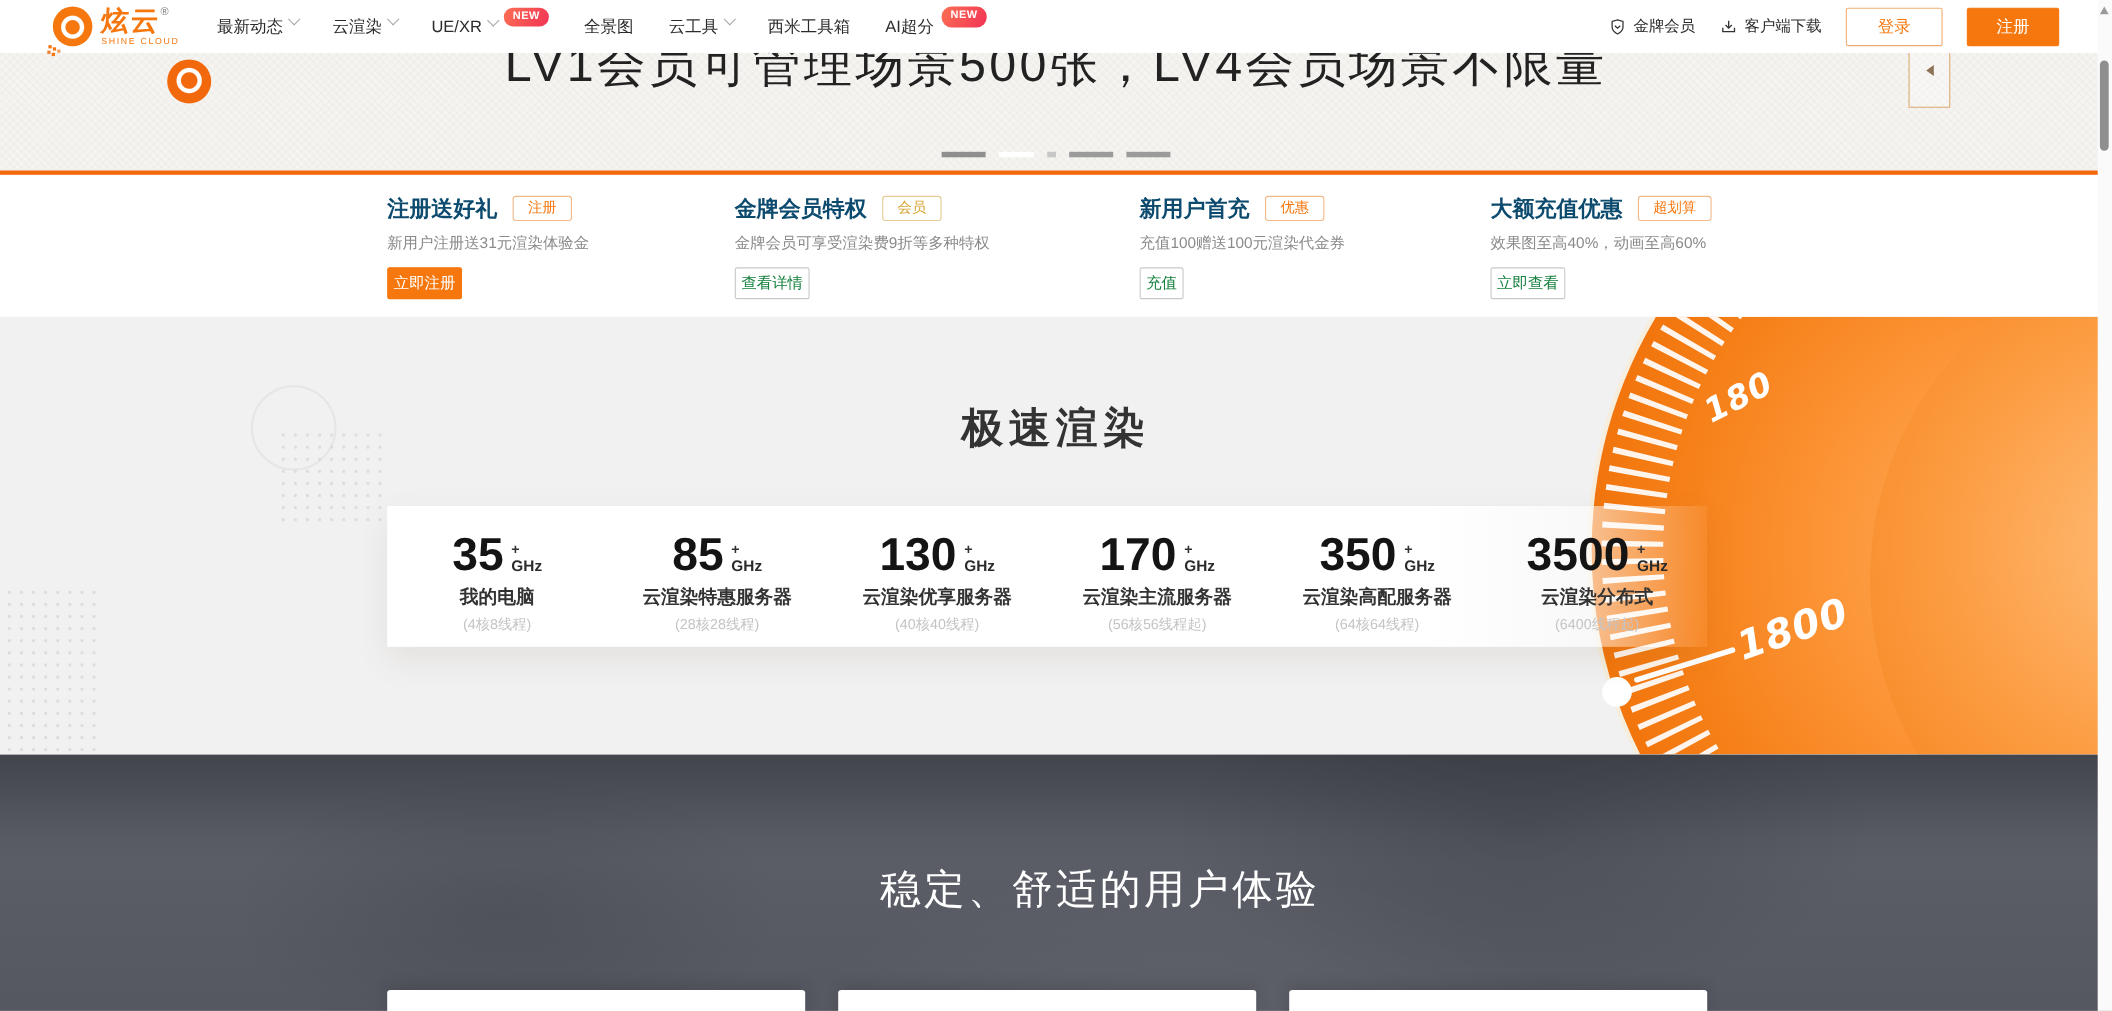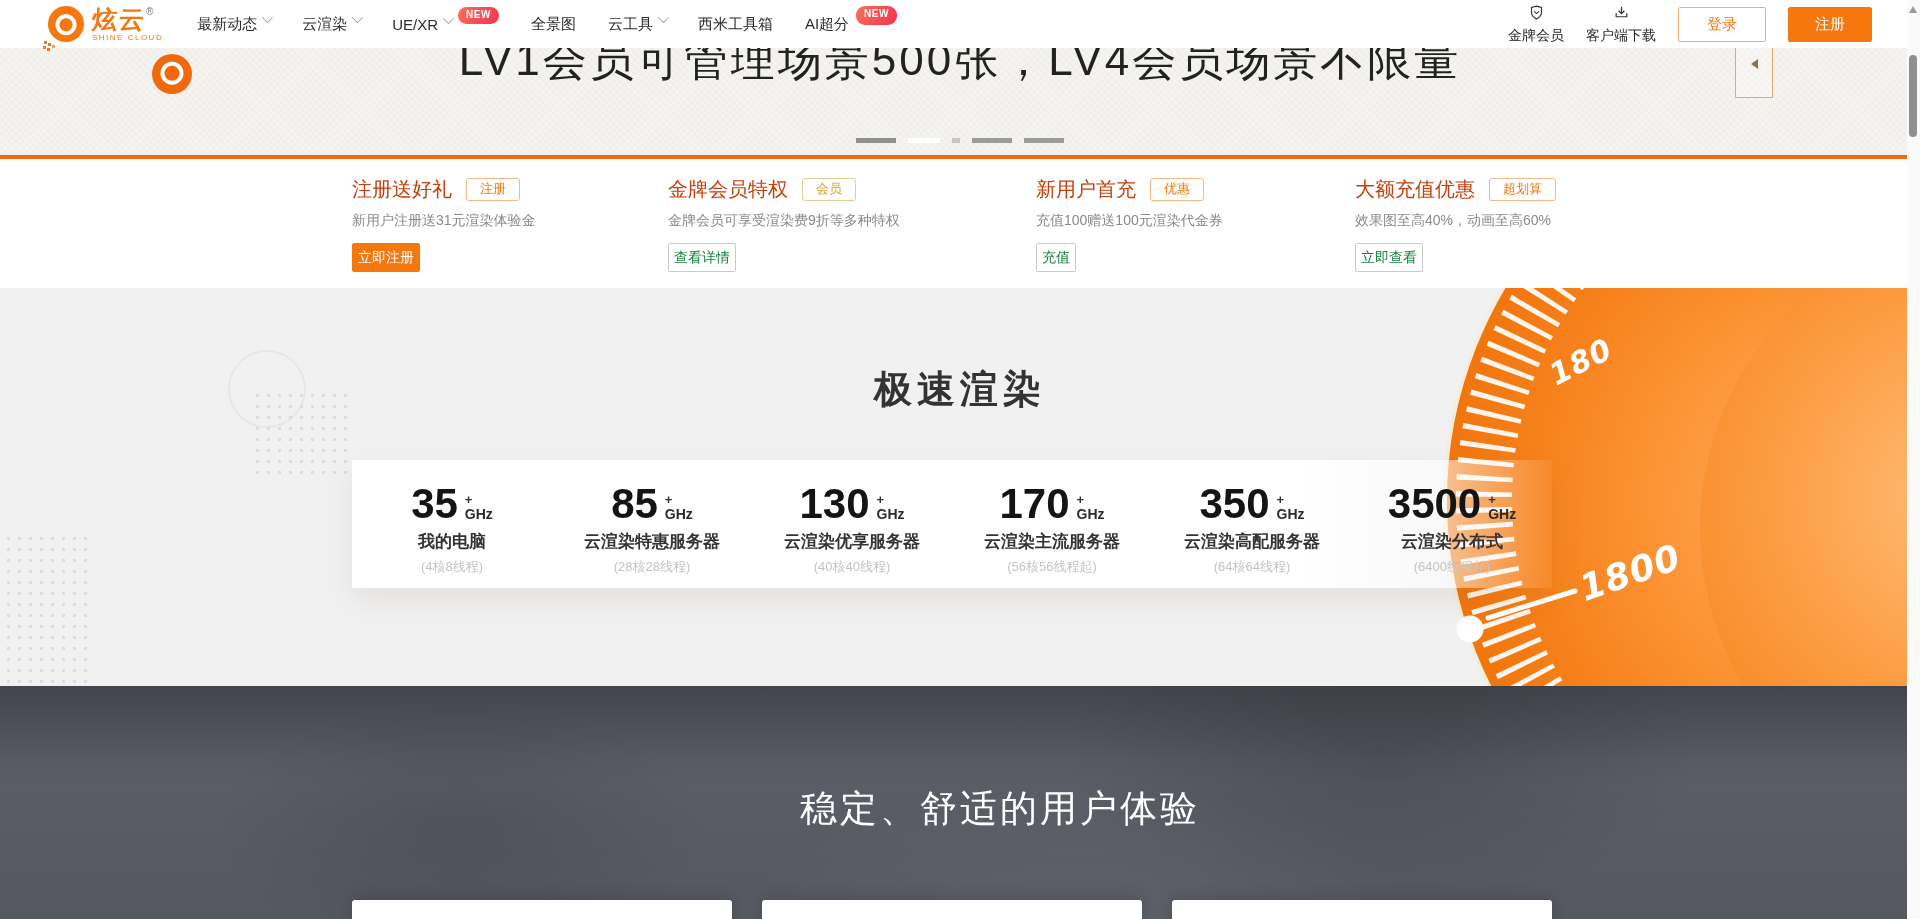--- a/index.html
+++ b/index.html
@@ -15,21 +15,21 @@
     box-shadow:4px 2px 0 #f5770e,-1px 5px 0 #f08030,8px 4px 0 #f5a05a,3px 7px 0 #f5770e;}
   .logo-text{line-height:1;}
   .logo-name{font-size:25px;font-weight:bold;color:#f5770e;letter-spacing:2px;transform:skewX(-4deg);display:inline-block;}
   .logo-reg{font-size:10px;color:#777;vertical-align:top;}
   .logo-sub{font-size:8px;color:#f5770e;letter-spacing:1.5px;margin-top:2px;}
   .nav{display:flex;align-items:center;margin-left:18px;}
   .nav-item{position:relative;display:flex;gap:5px;padding:0 16px;font-size:15px;color:#2b2b2b;cursor:pointer;white-space:nowrap;}
   .caret{width:7px;height:7px;border-right:1.4px solid #a9a9a9;border-bottom:1.4px solid #a9a9a9;transform:rotate(45deg) translateY(-2px);display:inline-block;}
   .new-badge{position:relative;top:-9px;margin-left:2px;background:linear-gradient(120deg,#fb7054,#f23355);color:#fff;font-size:10px;font-weight:bold;padding:2px 8px;border-radius:9px;letter-spacing:.5px;}
   .hdr-right{position:absolute;right:48px;top:0;height:48px;display:flex;align-items:center;gap:22px;}
-  .hdr-link{display:flex;align-items:center;gap:6px;font-size:14px;color:#2b2b2b;cursor:pointer;white-space:nowrap;flex-direction:column;}
+  .hdr-link{display:flex;align-items:center;gap:6px;font-size:14px;color:#2b2b2b;cursor:pointer;white-space:nowrap;}
   .btn-login{width:88px;height:35px;background:#fff;border:1px solid #f0ad72;color:#f5770e;font-size:15px;border-radius:2px;cursor:pointer;}
   .btn-register{width:84px;height:35px;background:#f5770e;border:1px solid #f5770e;color:#fff;font-size:15px;border-radius:2px;cursor:pointer;}
 
   
   .banner{position:absolute;top:48px;left:0;right:0;height:107px;overflow:hidden;background:#f6f4f1;border-bottom:4px solid #f2690d;
     background-image:repeating-linear-gradient(45deg,rgba(0,0,0,.014) 0 2px,transparent 2px 5px),repeating-linear-gradient(-45deg,rgba(0,0,0,.012) 0 2px,transparent 2px 5px);}
   .banner-headline{position:absolute;top:-13px;left:0;width:100%;text-align:center;font-size:44px;line-height:50px;font-weight:normal;color:#222;letter-spacing:3px;}
   .banner-mark{position:absolute;left:152px;top:6px;width:40px;height:40px;border-radius:50%;
     background:radial-gradient(circle at 50% 48%, #f2690d 0 7px, #fff 8px 11px, #f2690d 12px 100%);}
   .banner-arrow-box{position:absolute;left:1735px;top:-6px;width:38px;height:56px;border:1px solid #dcab76;background:rgba(255,255,255,.25);display:flex;justify-content:center;cursor:pointer;box-sizing:border-box;}
@@ -41,21 +41,21 @@
   .ind-3{width:8px;background:#c6c6c6;}
   .ind-4{width:40px;background:#9b9b9b;}
   .ind-5{width:40px;background:#9b9b9b;}
 
   
   .promo-sec{position:absolute;top:159px;left:0;right:0;height:129px;background:#fff;}
   .promo-wrap{position:relative;margin:0 0 0 352px;width:1216px;height:100%;}
   .promo{position:absolute;top:17px;}
   .promo.p1{left:0;} .promo.p2{left:316px;} .promo.p3{left:684px;} .promo.p4{left:1003px;}
   .promo-head{display:flex;align-items:center;gap:14px;}
-  .promo-title{font-size:20px;font-weight:normal;color:#c2410c;}
+  .promo-title{font-size:20px;font-weight:bold;color:#0c4a6e;}
   .promo-badge{font-size:13px;color:#f5770e;border:1px solid #f3b887;border-radius:3px;padding:3px 13px;line-height:1.1;}
   .promo-badge.gold{color:#d7a12c;border-color:#e7cb92;}
   .promo-desc{margin-top:9px;font-size:14px;color:#8a8a8a;}
   .promo-btn{margin-top:13px;height:29px;font-size:14px;border-radius:2px;cursor:pointer;padding:0 5px;}
   .promo-btn.primary{background:#f5770e;border:1px solid #f5770e;color:#fff;}
   .promo-btn.ghost{background:#fff;border:1px solid #c9c9c9;color:#15803d;}
 
   
   .speed-sec{position:absolute;top:288px;left:0;right:0;height:398px;background:#f1f1f2;overflow:hidden;}
   .deco-ring{position:absolute;left:228px;top:62px;width:74px;height:74px;border:2px solid #e6e6e8;border-radius:50%;}

